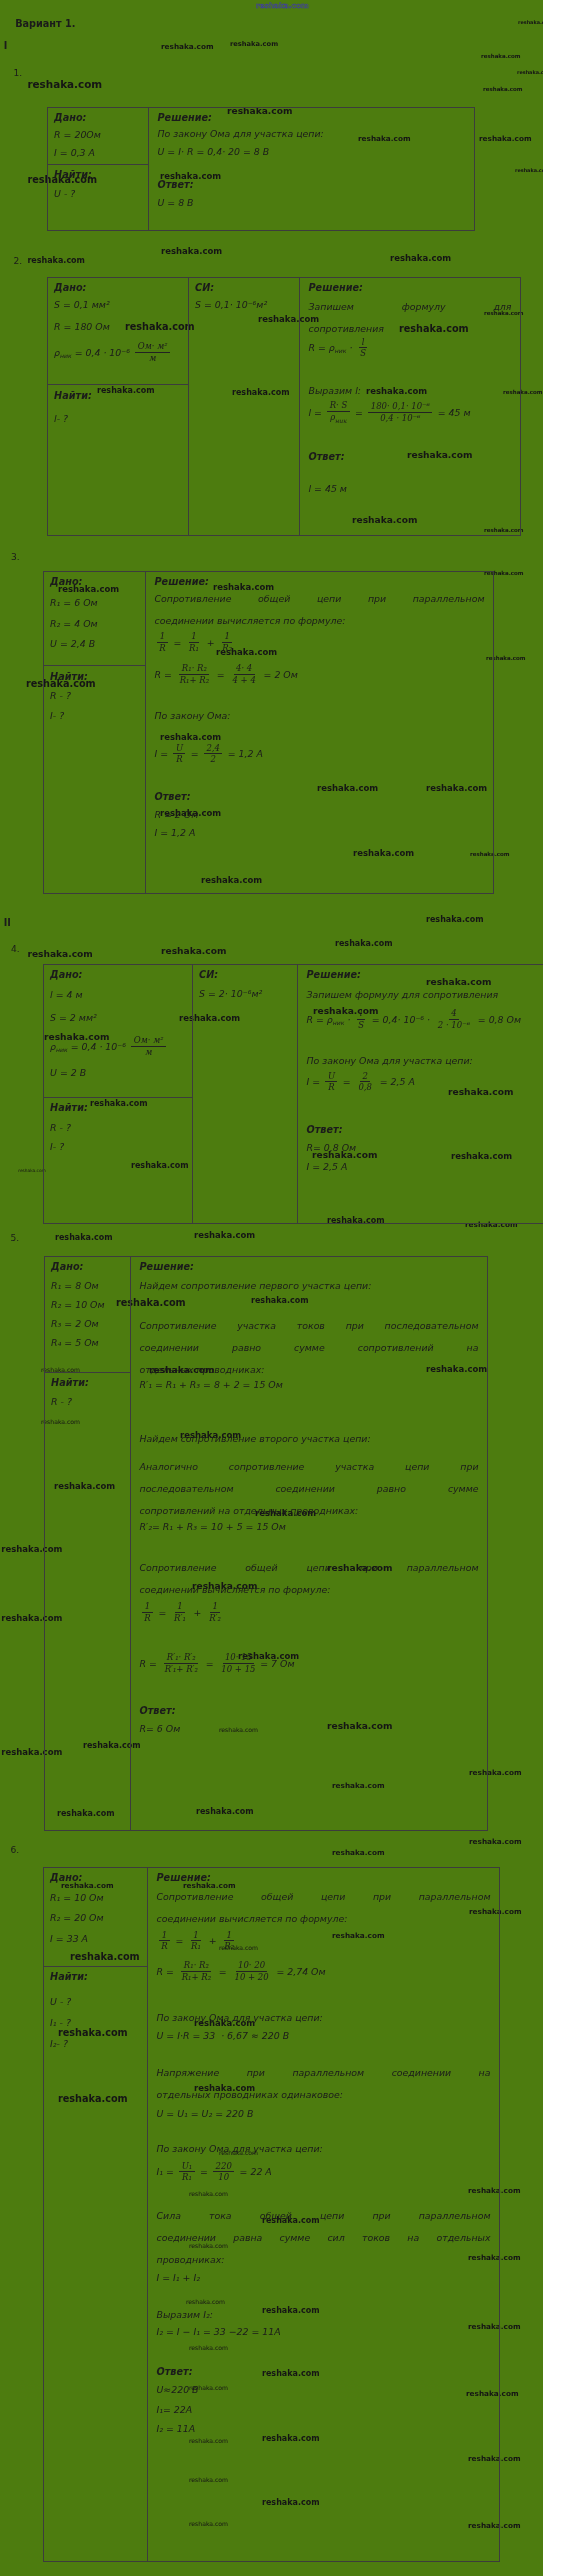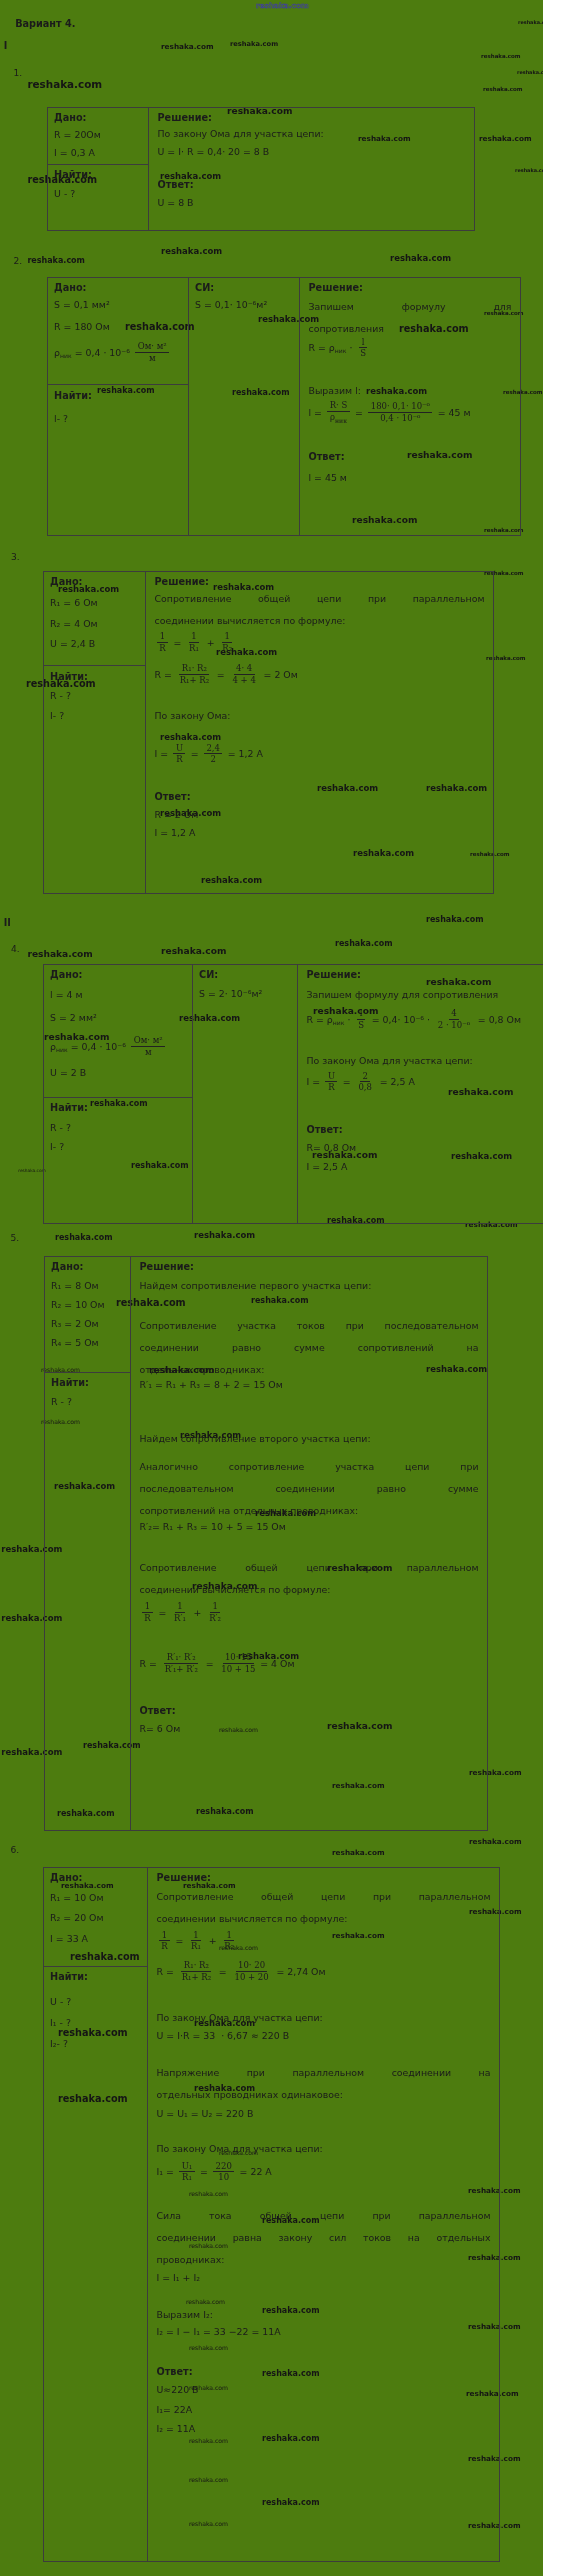--- a/index.html
+++ b/index.html
@@ -1,20 +1,20 @@
 <!DOCTYPE html>
 <html style="font-size:9.7px"><head>
 <meta charset="utf-8">
 <style>
   html,body{margin:0;padding:0;background:#fff;}
   #page{position:relative;width:543px;height:2576px;background:#4d7c0f;overflow:hidden;
         font-family:"DejaVu Sans","Liberation Sans",sans-serif;color:#1b1b1b;}
   .pg-item{position:absolute;color:#1b1b1b;white-space:nowrap;}
   .bold{font-weight:700;}
-  .pbox{position:absolute;border:0.6px solid #3c3c3c;display:flex;background:transparent;box-sizing:border-box;}
+  .pbox{position:absolute;border:0.6px solid #3c3c3c;display:flex;background:transparent;box-sizing:border-box;font-style:italic;}
   .col{box-sizing:border-box;}
   .c1{border-right:0.6px solid #3c3c3c;display:flex;flex-direction:column;flex:none;}
   .c2{border-right:0.6px solid #3c3c3c;display:flex;flex-direction:column;padding:4.3px 6.1px;flex:none;}
   .c3{display:flex;flex-direction:column;padding:4.3px 8.5px;flex:1;min-width:0;}
   .sec1{border-bottom:0.6px solid #3c3c3c;padding:4.3px 6.1px;box-sizing:border-box;display:flex;flex-direction:column;flex:none;}
   .sec2{padding:3.7px 6.1px;display:flex;flex-direction:column;flex:1;}
   .lbl{font-weight:700;font-size:9.7px;}
   .val{font-size:9.4px;}
   .line{font-size:9.4px;margin-bottom:11px;width:100%;}
   .jl{text-align:justify;text-align-last:justify;}
@@ -142,21 +142,21 @@
       <span class="wm" style="left: 466px; top: 2390px; font-size: 7.3px; font-weight: 700;">reshaka.com</span>
       <span class="wm" style="left: 262px; top: 2435px; font-size: 8px; font-weight: 700;">reshaka.com</span>
       <span class="wm" style="left: 189px; top: 2438px; font-size: 6.1px; font-weight: 400;">reshaka.com</span>
       <span class="wm" style="left: 468px; top: 2455px; font-size: 7.3px; font-weight: 700;">reshaka.com</span>
       <span class="wm" style="left: 189px; top: 2477px; font-size: 6.1px; font-weight: 400;">reshaka.com</span>
       <span class="wm" style="left: 262px; top: 2499px; font-size: 8px; font-weight: 700;">reshaka.com</span>
       <span class="wm" style="left: 189px; top: 2521px; font-size: 6.1px; font-weight: 400;">reshaka.com</span>
       <span class="wm" style="left: 468px; top: 2522px; font-size: 7.3px; font-weight: 700;">reshaka.com</span>
     </div>
 
-  <div class="pg-item bold" style="left:15.2px;top:18.3px;font-size:9.7px">Вариант 4.</div>
+  <div class="pg-item bold" style="left:15.2px;top:18.3px;font-size:9.7px">Вариант 1.</div>
   <div class="pg-item bold" style="left:3.7px;top:40px;font-size:9.7px">I</div>
   <div class="pg-item" style="left:13.4px;top:68px;font-size:9.1px">1.</div>
   <div class="pg-item" style="left:13.4px;top:256px;font-size:9.1px">2.</div>
   <div class="pg-item" style="left:11px;top:552px;font-size:9.1px">3.</div>
   <div class="pg-item bold" style="left:3.7px;top:917px;font-size:9.7px">II</div>
   <div class="pg-item" style="left:11px;top:944px;font-size:9.1px">4.</div>
   <div class="pg-item" style="left:10.4px;top:1233px;font-size:9.1px">5.</div>
   <div class="pg-item" style="left:10.4px;top:1845px;font-size:9.1px">6.</div>
 
   <div class="pbox" style="left:47px;top:107px;width:428px;height:124px">
@@ -216,21 +216,21 @@
         </div>
       <div class="line" style="margin-top:25.6px;margin-bottom:0">Выразим l:</div>
       <div class="formula" style="margin-top:4.9px">
           <span>l = </span>
           <span class="frac"><span class="num"><span>R· S</span></span><span class="den"><span>ρ</span><span class="sb">ник</span></span></span>
           <span> = </span>
           <span class="frac"><span class="num"><span>180· 0,1· 10⁻⁶</span></span><span class="den"><span>0,4 · 10⁻⁶</span></span></span>
           <span> = 45 м</span>
         </div>
       <div class="lbl" style="margin-top:27px">Ответ:</div>
-      <div class="val" style="margin-top:10px">l = 45 м</div>
+      <div class="val" style="margin-top:21px">l = 45 м</div>
     </div>
   </div>
 
   <div class="pbox" style="left:43px;top:571px;width:451px;height:323px">
     <div class="col c1" style="width:102px">
       <div class="sec1" style="height:94px">
         <div class="lbl">Дано:</div>
         <div class="val" style="margin-top:9.7px">R₁ = 6 Ом</div>
         <div class="val" style="margin-top:9.7px">R₂ = 4 Ом</div>
         <div class="val" style="margin-top:9.7px">U = 2,4 В</div>
@@ -360,21 +360,21 @@
           <span> = </span>
           <span class="frac"><span class="num"><span>1</span></span><span class="den"><span>R′₁</span></span></span>
           <span> + </span>
           <span class="frac"><span class="num"><span>1</span></span><span class="den"><span>R′₂</span></span></span>
         </div>
       <div class="formula" style="margin-top:29px">
           <span>R = </span>
           <span class="frac"><span class="num"><span>R′₁· R′₂</span></span><span class="den"><span>R′₁+ R′₂</span></span></span>
           <span> = </span>
           <span class="frac"><span class="num"><span>10· 15</span></span><span class="den"><span>10 + 15</span></span></span>
-          <span>= 4 Ом</span>
+          <span>= 7 Ом</span>
         </div>
       <div class="lbl" style="margin-top:30.5px">Ответ:</div>
       <div class="val" style="margin-top:7.3px">R= 6 Ом</div>
     </div>
   </div>
 
   <div class="pbox" style="left:43px;top:1867px;width:457px;height:695px">
     <div class="col c1" style="width:104px">
       <div class="sec1" style="height:99px">
         <div class="lbl">Дано:</div>
@@ -418,21 +418,21 @@
         </div>
       <div class="line" style="margin-top:24.4px;margin-bottom:0">По закону Ома для участка цепи:</div>
       <div class="formula" style="margin-top:6.1px">
           <span>I₁ = </span>
           <span class="frac"><span class="num"><span>U₁</span></span><span class="den"><span>R₁</span></span></span>
           <span> = </span>
           <span class="frac"><span class="num"><span>220</span></span><span class="den"><span>10</span></span></span>
           <span> = 22 А</span>
         </div>
       <div class="line jl" style="margin-top:27px">Сила тока общей цепи при параллельном</div>
-      <div class="line jl">соединении равна закону сил токов на отдельных</div>
+      <div class="line jl">соединении равна сумме сил токов на отдельных</div>
       <div class="line" style="margin-bottom:0">проводниках:</div>
       <div class="formula" style="margin-top:7.3px">
           <span>I = I₁ + I₂</span>
         </div>
       <div class="line" style="margin-top:25.6px;margin-bottom:0">Выразим I₂:</div>
       <div class="formula" style="margin-top:6.1px">
           <span>I₂ = I − I₁ = 33 −22 = 11А</span>
         </div>
       <div class="lbl" style="margin-top:29px">Ответ:</div>
       <div class="val" style="margin-top:7.3px">U≈220 В</div>

